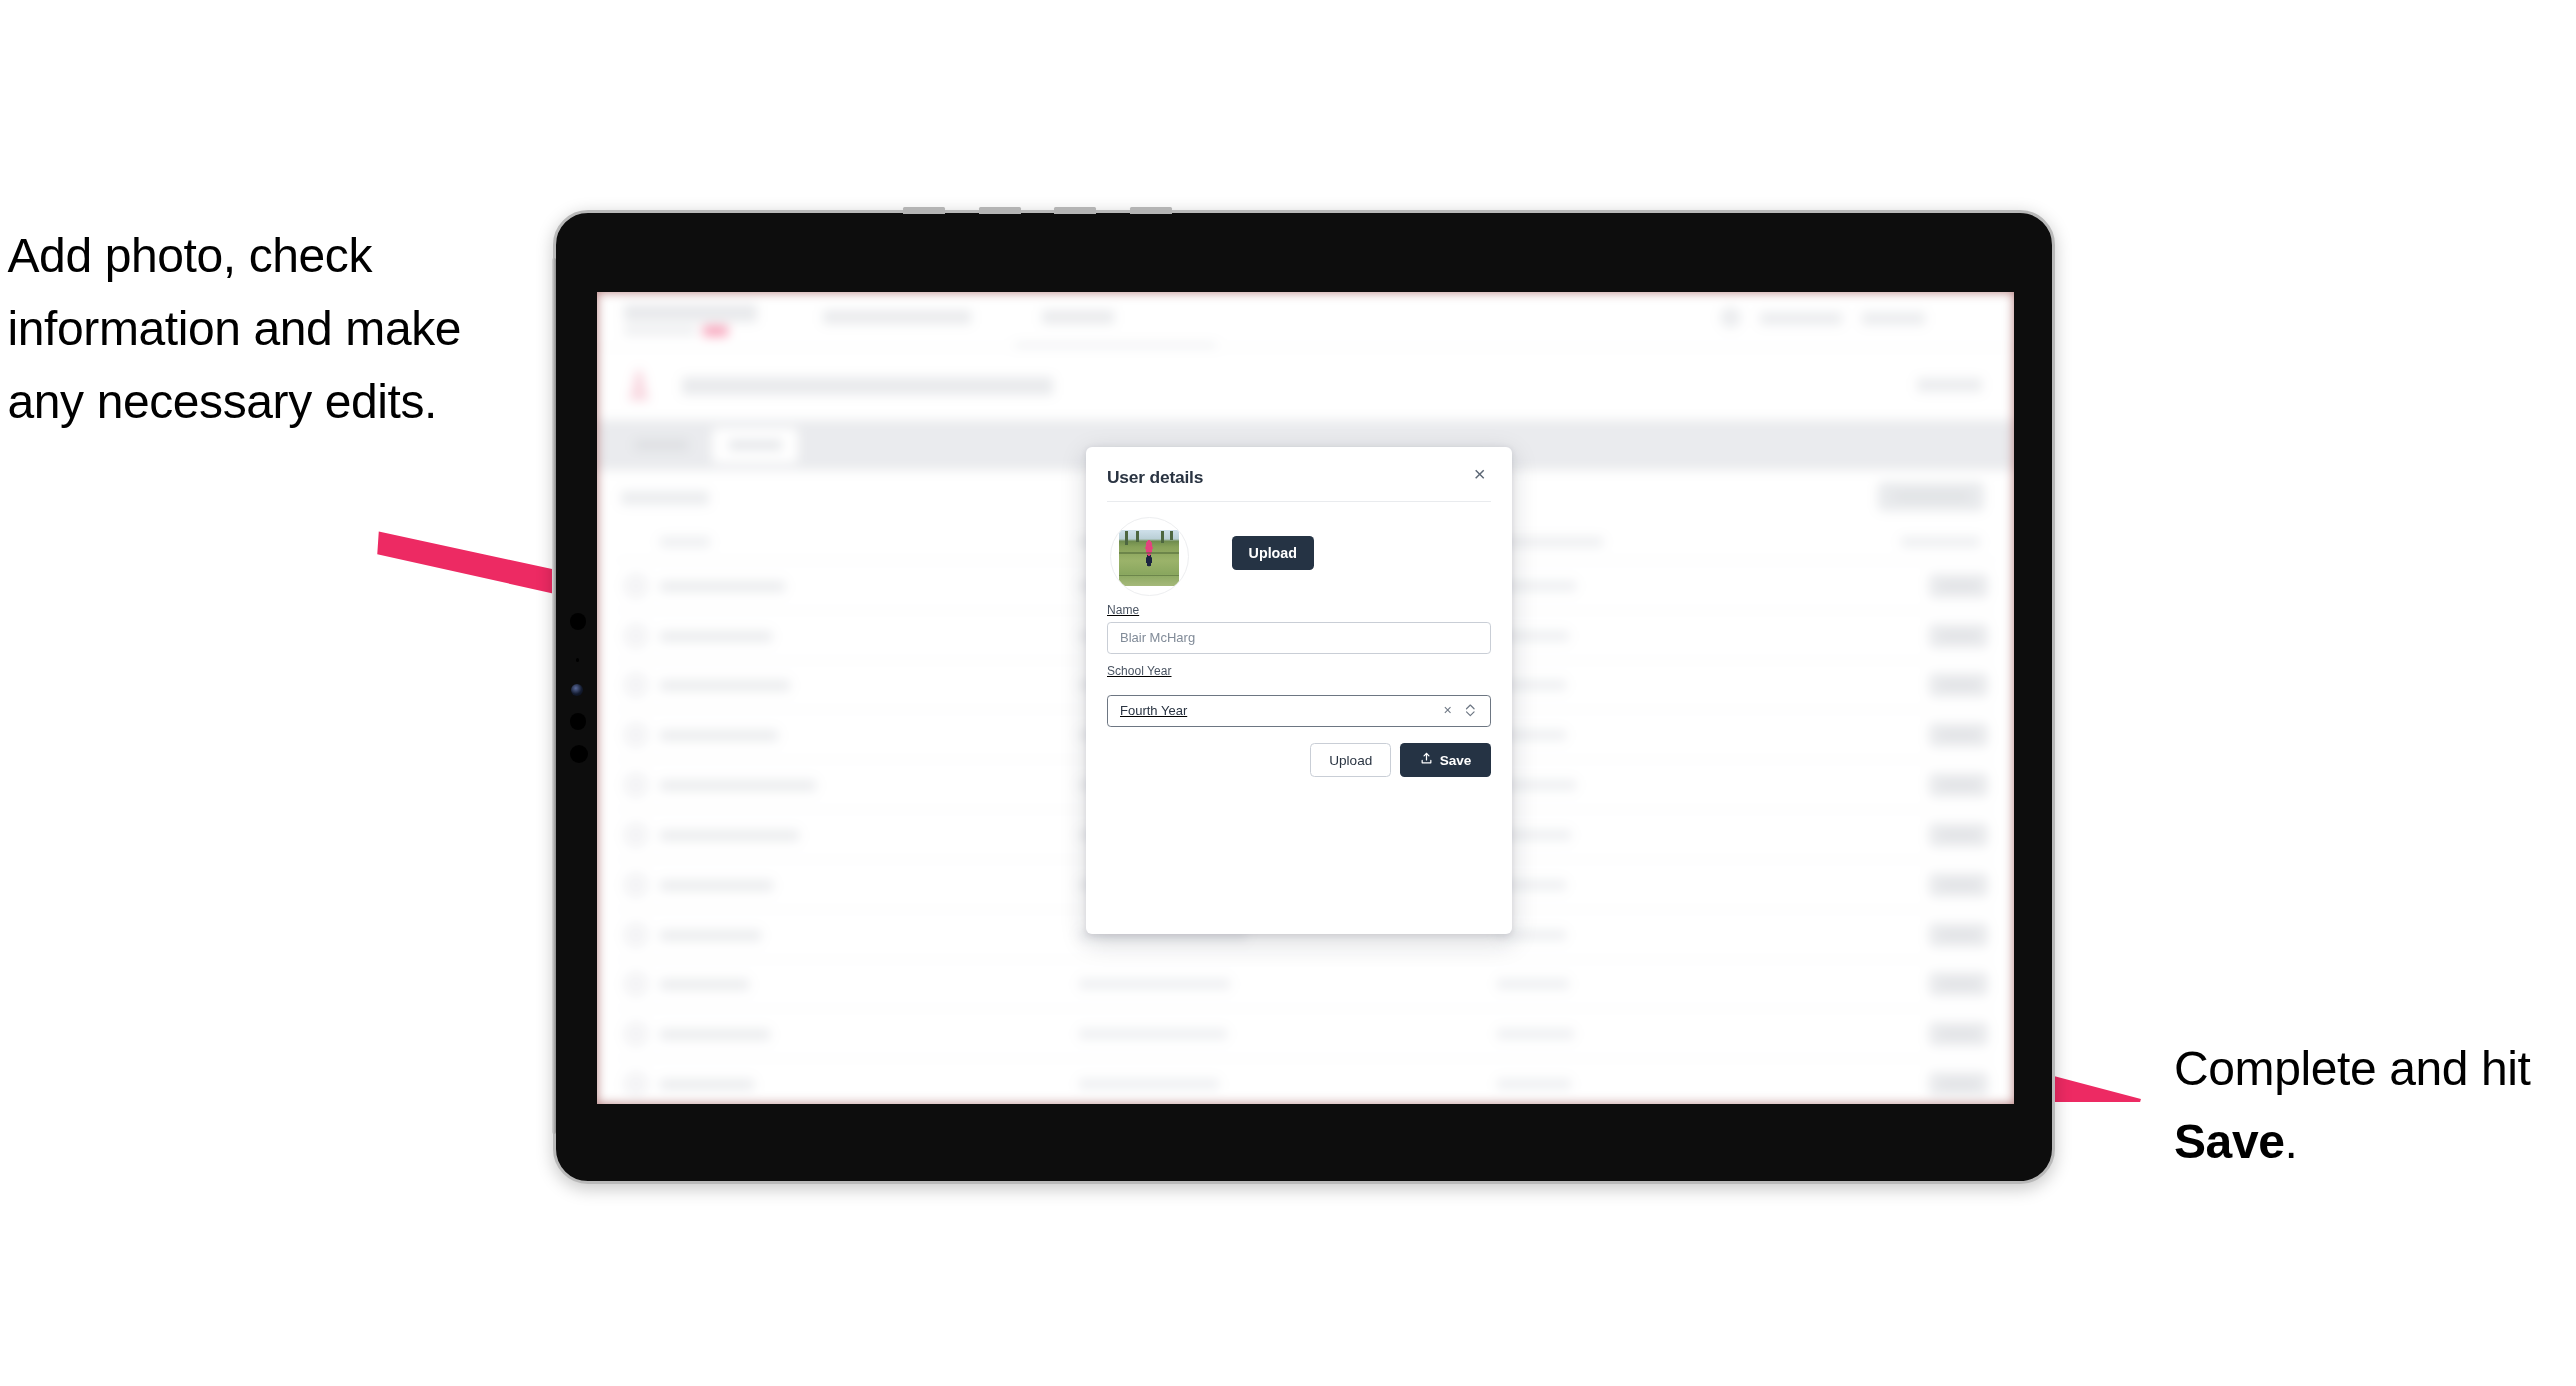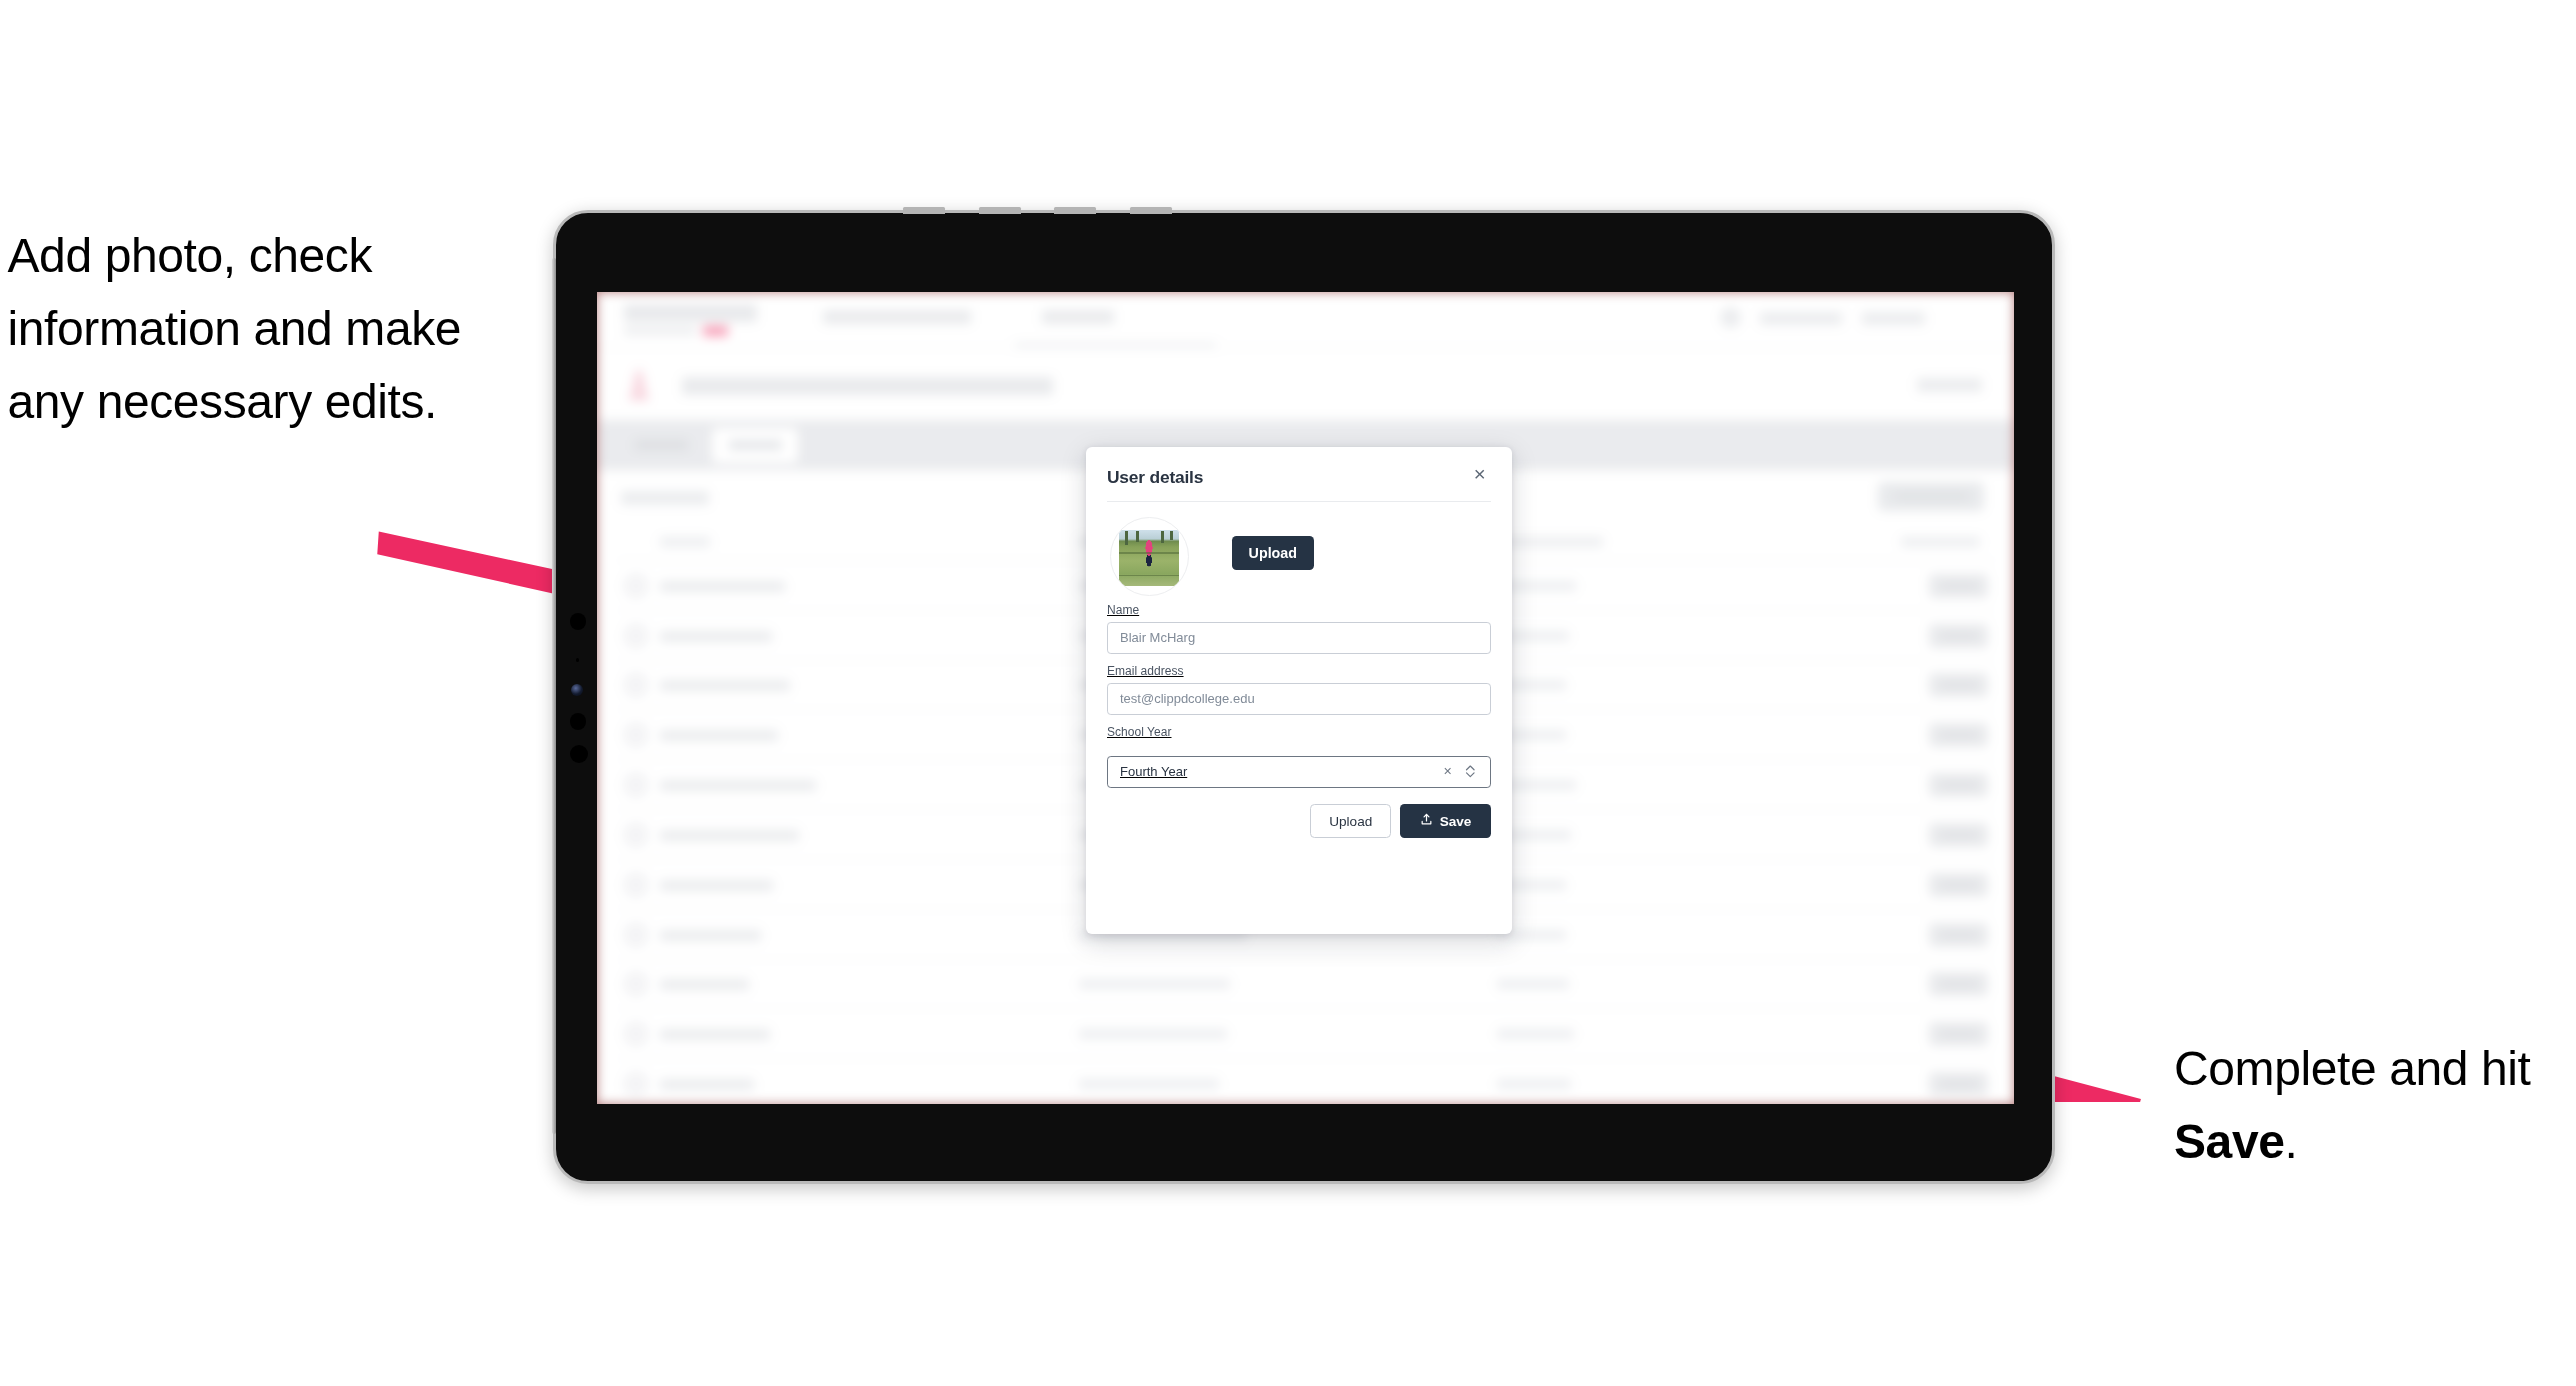--- a/index.html
+++ b/index.html
@@ -696,24 +696,20 @@
           </div>
           <button class="upload-btn">Upload</button>
         </div>
 
         <div class="field-block">
           <label class="field-label">Name</label>
           <input class="field-input" placeholder="Blair McHarg" style="">
         </div>
 
 
-        <div class="field-block">
-          <label class="field-label">Email address</label>
-          <input class="field-input" placeholder="test@clippdcollege.edu" style="">
-        </div>
 
         <div class="field-block">
           <label class="field-label">School Year</label>
           <div class="select-wrap">
             <div class="select-box">Fourth Year</div>
             <div class="select-clear">×</div>
             <div class="select-caret">
               <svg width="16.6" height="16.6" viewBox="0 0 22 22" aria-hidden="true">
                 <path d="M6 9 L11 4 L16 9" fill="none" stroke="#6e7784" stroke-width="1.6" stroke-linecap="round" stroke-linejoin="round"></path>
                 <path d="M6 13 L11 18 L16 13" fill="none" stroke="#6e7784" stroke-width="1.6" stroke-linecap="round" stroke-linejoin="round"></path>

